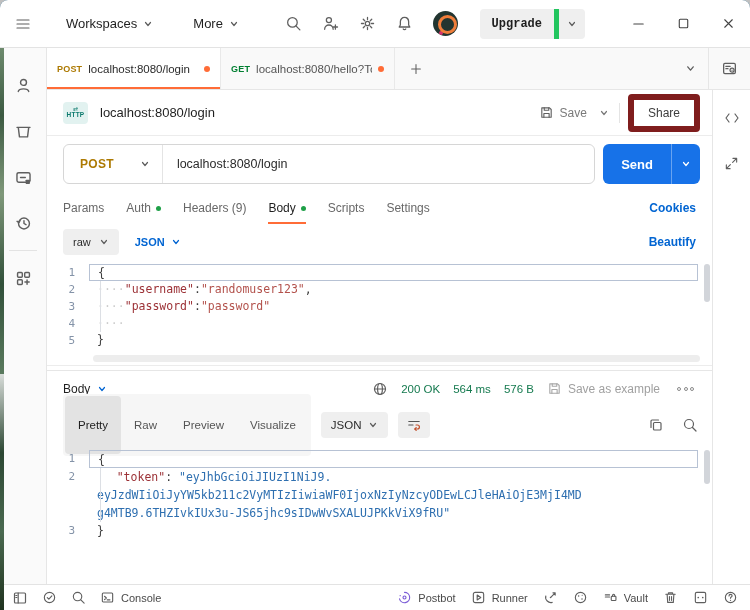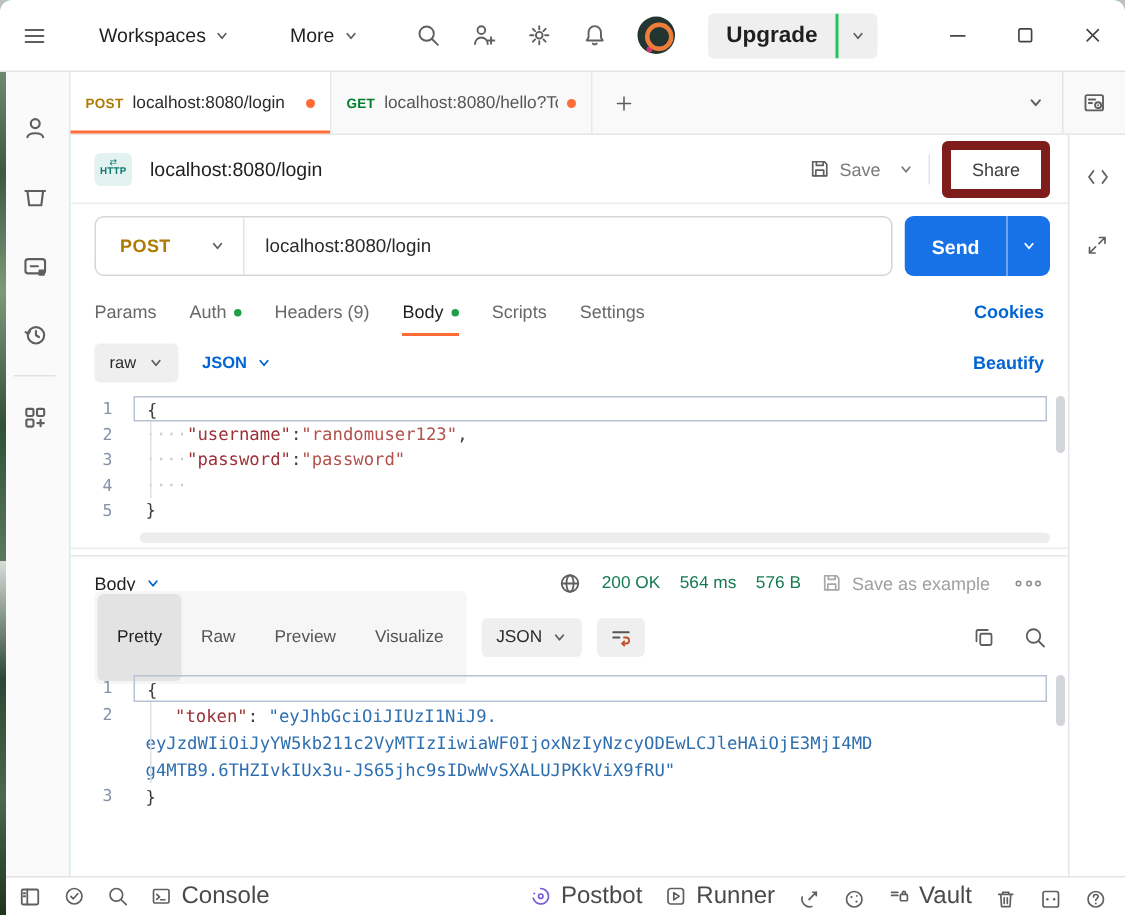--- a/index.html
+++ b/index.html
@@ -1,18 +1,18 @@
 <!DOCTYPE html>
 <html><head>
 <meta charset="utf-8">
 <style>
   * { margin:0; padding:0; box-sizing:border-box; }
   html,body { background:#bfbfbf; font-family:"Liberation Sans", sans-serif; }
   .window {
-    width:750px; height:610px; background:#5eead4; position:relative; overflow:hidden;
+    width:750px; height:610px; background:#0c4a6e; position:relative; overflow:hidden;
     border-radius:8px 8px 0 0; margin:0 auto; color:#212121;
   }
   svg { display:block; }
   .ic { display:inline-flex; align-items:center; justify-content:center; color:#5f5f5f; }
   .ic svg { stroke:currentColor; fill:none; stroke-width:1.2; stroke-linecap:round; stroke-linejoin:round; }
 
   
   .topbar { height:48px; display:flex; align-items:center; padding:0 14px; background:#fff;
             border-bottom:1px solid #e3e3e3; }
   .topbar .menu-label { font-size:13px; color:#1f1f1f; margin-left:6px; }
@@ -20,22 +20,22 @@
   .workspaces { margin-left:28px; }
   .more { margin-left:34px; }
   .tb-icons { display:flex; align-items:center; gap:20px; margin-left:auto; }
   .avatar { width:25px; height:25px; border-radius:50%; background:#223530; position:relative; overflow:hidden; }
   .avatar::after { content:""; position:absolute; left:5px; top:4px; width:13px; height:13px;
                    border-radius:50%; border:3px solid #ef7d3a; }
   .avatar::before { content:""; position:absolute; left:6px; bottom:1px; width:4px; height:4px;
                     border-radius:50%; background:#d4326e; }
   .upgrade { display:flex; align-items:stretch; height:30px; background:#efefef; border-radius:4px;
              overflow:hidden; margin-left:2px; }
-  .upgrade .up-main { display:flex; align-items:center; padding:0 12px; font-size:15px; font-weight:bold;
-                      color:#1f1f1f; border-right:2px solid #22c55e; }
+  .upgrade .up-main { display:flex; align-items:center; padding:0 12px; font-size:12px; font-weight:bold;
+                      color:#1f1f1f; border-right:5px solid #22c55e;font-family:Liberation Mono, monospace; }
   .upgrade .up-caret { display:flex; align-items:center; padding:0 8px; }
   .win-controls { display:flex; align-items:center; gap:30px; margin-left:26px; }
   .win-controls .ic { color:#444; }
 
   
   .main { display:flex; height:536px; position:relative; }
   .edge-strip { position:absolute; left:0; top:0; bottom:-26px; width:4px; z-index:5;
     background:linear-gradient(180deg,#6d8a6d 0%,#3c5a42 12%,#7f987a 26%,#31503a 42%,#5a7a5e 58%,#2c473329 0,#2c4733 72%,#4a6950 86%,#20331f 100%); }
   .sidebar { width:47px; background:#fafafa; border-right:1px solid #e6e6e6; display:flex; flex-direction:column;
              align-items:center; padding-top:14px; gap:0; }
@@ -151,21 +151,21 @@
   .seg-tab.active { background:#e3e3e3; color:#1f1f1f; }
   .fmt-chip { display:flex; align-items:center; gap:7px; background:#efefef; border-radius:4px; height:26px;
               padding:0 10px; font-size:11.5px; color:#2b2b2b; cursor:pointer; }
   .wrap-chip { display:flex; align-items:center; background:#efefef; border-radius:4px; height:26px;
                padding:0 8px; cursor:pointer; }
   .rt-right { margin-left:auto; display:flex; align-items:center; gap:18px; }
 
   
   .statusbar { height:26px; border-top:1px solid #e3e3e3; background:#fff; display:flex; align-items:center;
                padding:0 12px; gap:14px; position:relative; z-index:2; }
-  .sb-item { display:flex; align-items:center; gap:6px; font-size:16px; color:#4a4a4a; cursor:pointer; }
+  .sb-item { display:flex; align-items:center; gap:6px; font-size:11px; color:#4a4a4a; cursor:pointer; }
   .sb-right { margin-left:auto; display:flex; align-items:flex-end; gap:15px; }
   .postbot-ic { color:#7a5bd6; }
 </style>
 </head>
 <body>
 
 <div class="window">
 
   <div class="topbar">
     <span class="ic">

